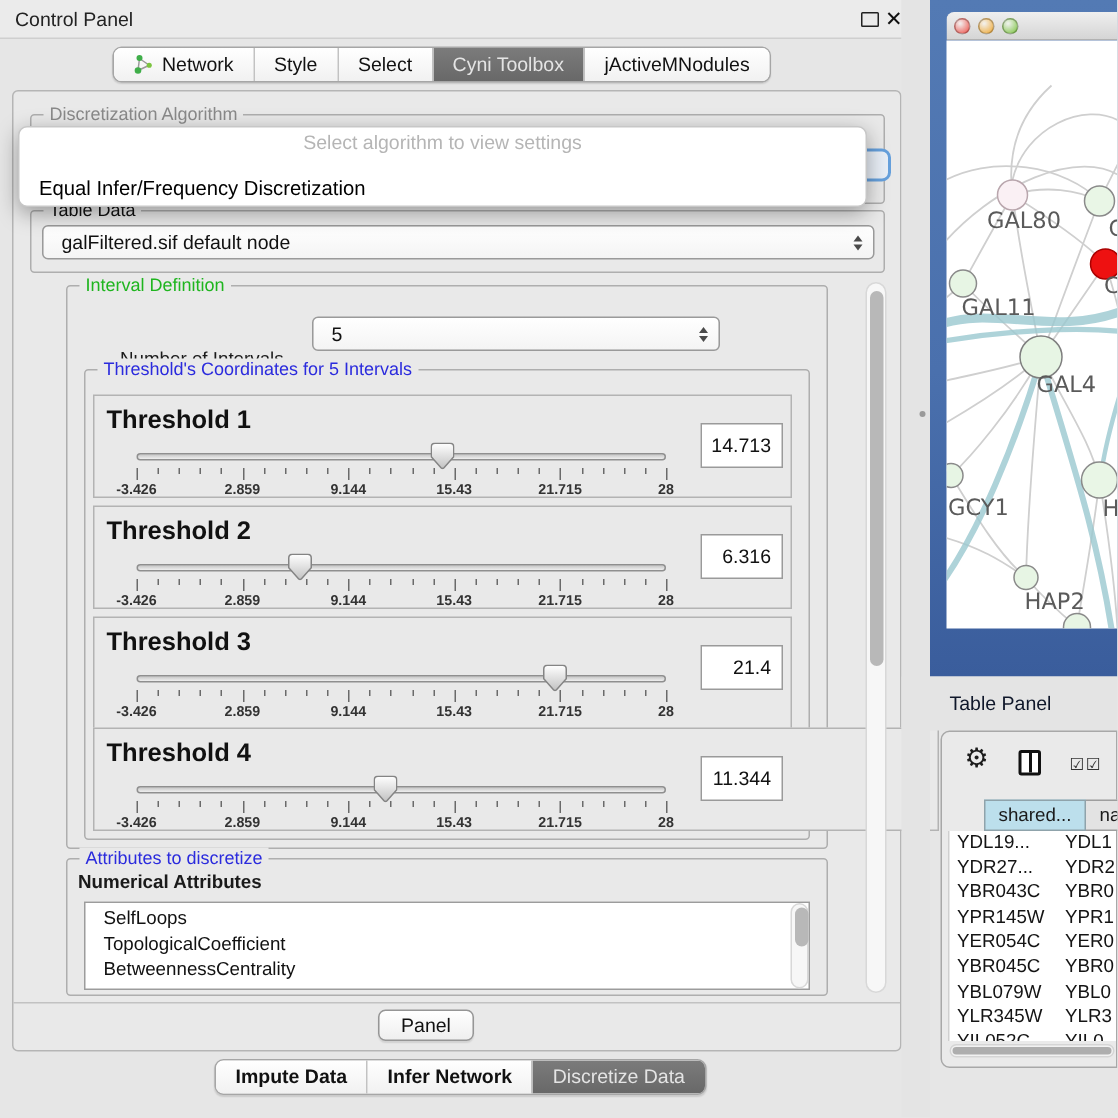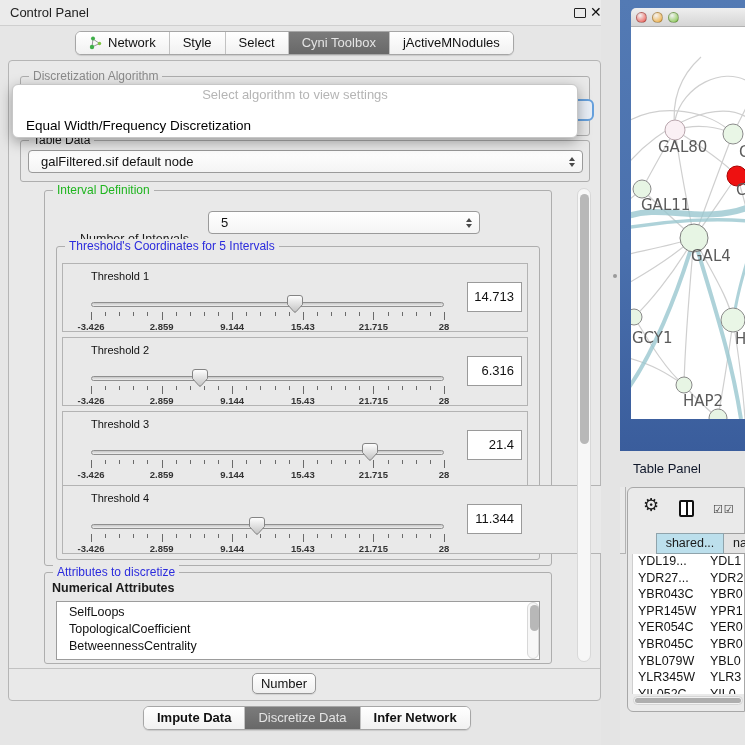--- a/index.html
+++ b/index.html
@@ -46,21 +46,21 @@
               background:#e8eef6;z-index:10}
 
   
   .vtrack{background:#f7f7f7;border:1px solid #d8d8d8;border-radius:7px}
   .thumb-v{position:absolute;left:2px;width:9px;background:#b8b8b8;border-radius:5px}
   .htrack{background:#f2f2f2;border:1px solid #d5d5d5;border-radius:5px}
   .thumb-h{position:absolute;top:1px;height:5px;background:#aeaeae;border-radius:4px}
 
   
   .thr{position:absolute;border:1px solid #b3b3b3;background:#e9e9e9}
-  .tlabel{position:absolute;left:28px;top:6px;font-weight:normal;font-size:11px;color:#111}
+  .tlabel{position:absolute;left:8px;top:6px;font-weight:bold;font-size:17px;color:#111}
   .track{position:absolute;left:28px;top:38px;width:353px;height:5px;border:1px solid #8f8f8f;border-radius:3px;
          background:linear-gradient(#c6c6c6,#efefef)}
   .thumb{position:absolute;top:31px;transform:translateX(-50%);z-index:2}
   .ticks{position:absolute;left:28px;top:48px;width:353px;height:9px}
   .ticks i{position:absolute;top:0;width:1px;height:4px;background:#6a6a6a}
   .ticks i.major{height:8px}
   .ticklabels{position:absolute;left:28px;top:57px;width:353px;height:10px}
   .ticklabels span{position:absolute;transform:translateX(-50%);font-size:9.5px;font-weight:bold;color:#333;white-space:nowrap}
   .vbox{position:absolute;left:404px;top:18px;width:55px;height:30px;background:#fff;border:1px solid #9a9a9a;
         text-align:right;padding-right:7px;line-height:28px;font-size:13px;color:#111}
@@ -144,21 +144,21 @@
 
   <div class="abs cp-body"></div>
 
   <div class="abs grp" style="left:20px;top:76px;width:570px;height:60px">
     <span class="gt dim">Discretization Algorithm</span>
   </div>
   <div class="abs combo-frag"></div>
 
   <div class="abs popup">
     <div class="hint">Select algorithm to view settings</div>
-    <div class="item" style="top:32px">Equal Width/Frequency Discretization</div>
+    <div class="item" style="top:32px">Equal Infer/Frequency Discretization</div>
   </div>
 
   <div class="abs grp" style="left:20px;top:140px;width:570px;height:42px">
     <span class="gt" style="color:#111">Table Data</span>
   </div>
   <div class="abs combo" style="left:28px;top:150px;width:555px;height:23px">
     <span>galFiltered.sif default node</span>
     <span class="spin">
         <i></i>
         <i class="dn"></i>
@@ -369,32 +369,32 @@
   <div class="abs list" style="left:56px;top:601px;width:484px;height:59px">
     <div class="li" style="padding-top:2px">SelfLoops</div>
     <div class="li">TopologicalCoefficient</div>
     <div class="li">BetweennessCentrality</div>
   </div>
   <div class="abs vtrack" style="left:527px;top:602px;width:12px;height:57px">
     <div class="thumb-v" style="top:2px;height:26px;left:1.5px"></div>
   </div>
 
   <div class="abs" style="left:9px;top:668px;width:591px;border-top:1px solid #c2c2c2"></div>
-  <div class="abs btn" style="left:252px;top:673px;width:64px;height:21px">Number</div>
+  <div class="abs btn" style="left:252px;top:673px;width:64px;height:21px">Panel</div>
 
   <div class="abs" style="left:143px;top:706px">
     <div class="seg-wrap">
       <div class="seg">
           <span style="font-weight:bold">Impute Data</span>
         </div>
+      <div class="seg">
+          <span style="font-weight:bold">Infer Network</span>
+        </div>
       <div class="seg active">
           <span>Discretize Data</span>
-        </div>
-      <div class="seg">
-          <span style="font-weight:bold">Infer Network</span>
         </div>
     </div>
   </div>
 
   <div class="abs right-gap"></div>
   <div class="abs split-dot"></div>
 
   <div class="abs desktop"></div>
   <div class="abs net-titlebar"></div>
   <div class="abs light" style="left: 636px; background: radial-gradient(circle at 35% 30%, rgba(255, 255, 255, 0.55), rgb(239, 80, 72));"></div>

